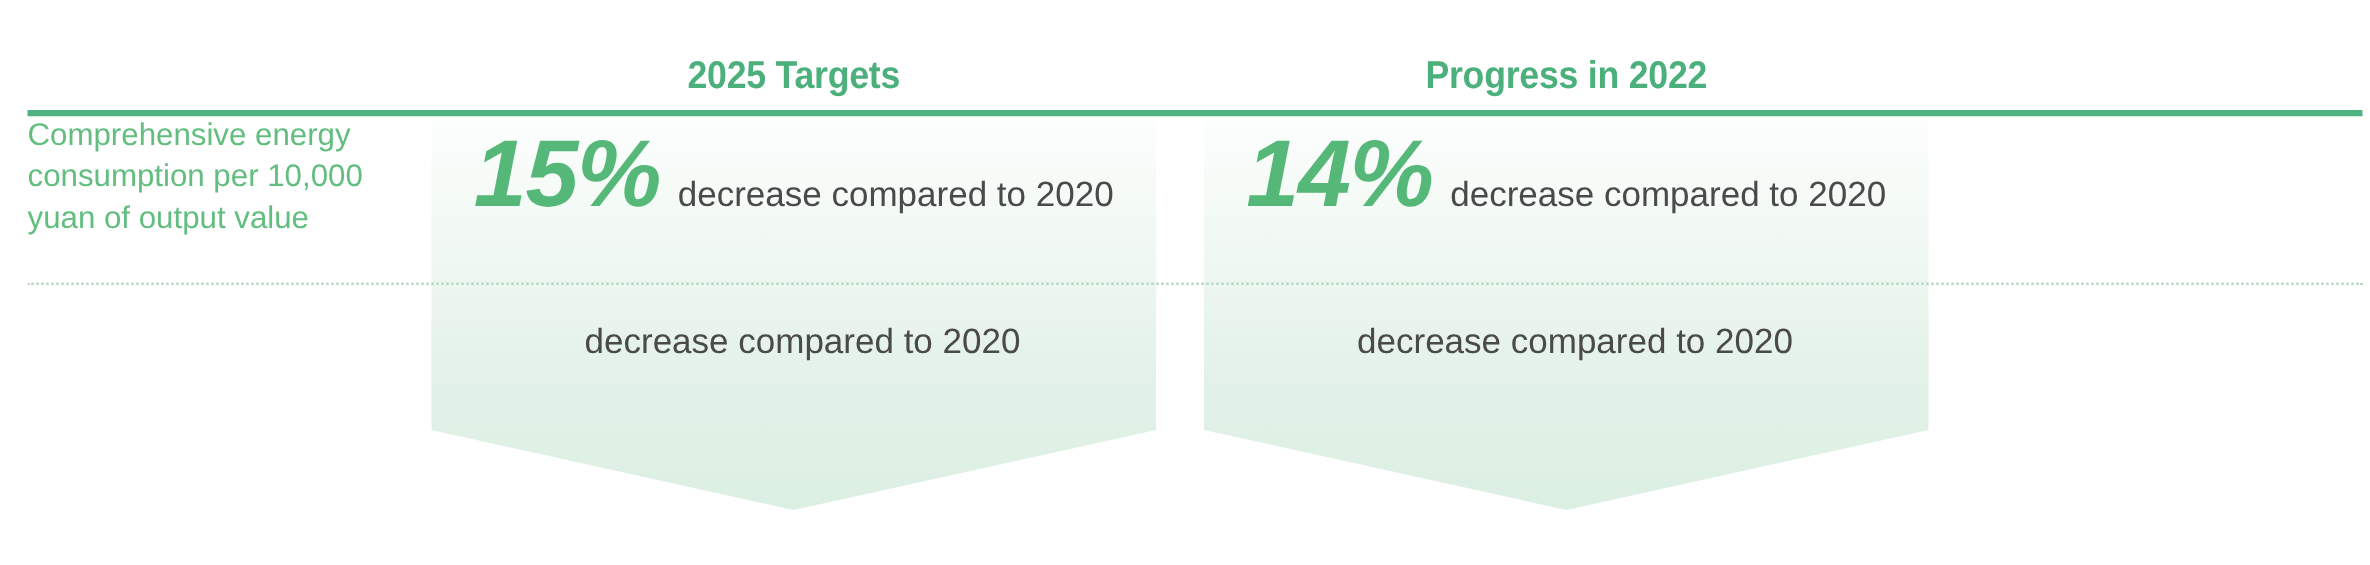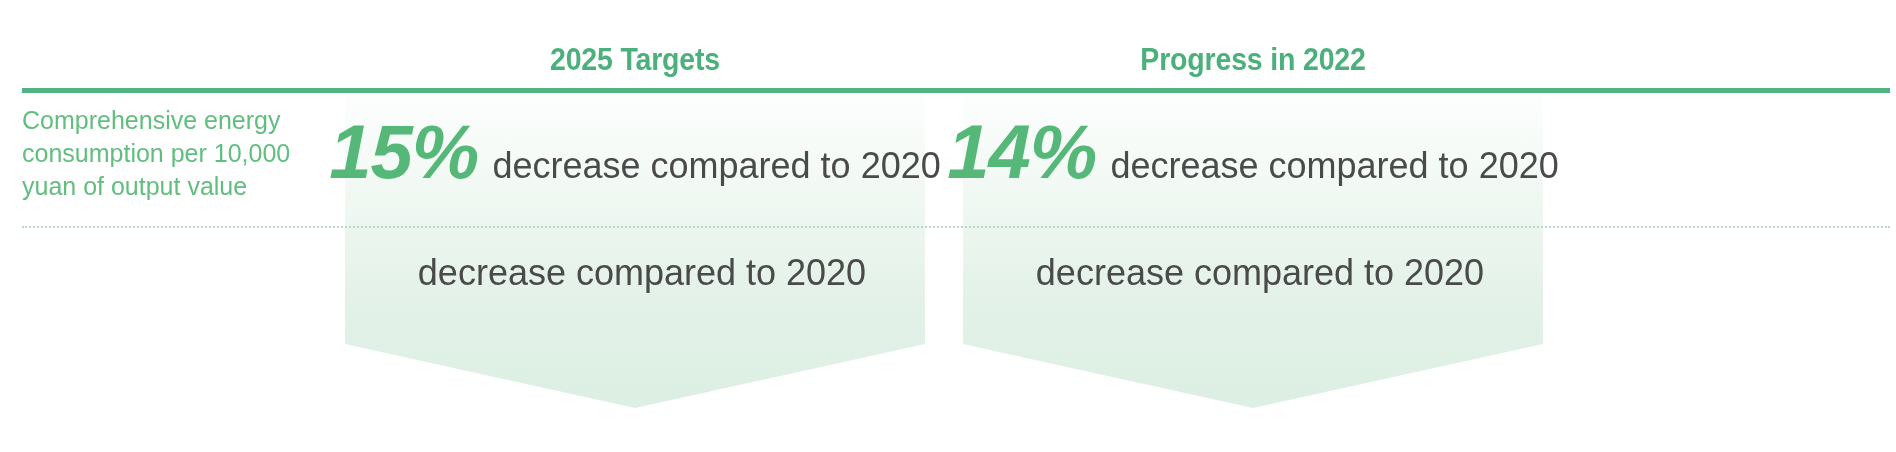--- a/index.html
+++ b/index.html
@@ -71,21 +71,21 @@
     width: 580px;
     height: 396px;
   }
 
   
   .row {
     position: absolute;
     left: 0;
     width: 1896px;
   }
-  #row-1 { top: 52px;  height: 131px; }
+  #row-1 { top: 40px;  height: 131px; }
   #row-2 { top: 196px; height: 131px; }
 
   .row-label {
     position: absolute;
     left: 22px;
     width: 310px;
     color: #62BE7F;
     font-size: 25px;
     line-height: 33px;
     font-family: "Liberation Sans", sans-serif;
@@ -93,21 +93,20 @@
   }
   #row-1 .row-label { top: 12px; }
   #row-2 .row-label { top: 12px; }
 
   .metric {
     position: absolute;
     height: 100px;
     display: flex;
     align-items: baseline;
     white-space: nowrap;
-    justify-content: center;
   }
   #row-1 .metric { top: 22px; }
   #row-2 .metric { top: 22px; }
 
   .metric-targets  { left: 345px; width: 580px; }
   .metric-progress { left: 963px; width: 580px; }
 
   .metric-inner {
     display: flex;
     align-items: baseline;
@@ -118,21 +117,21 @@
     font-family: "Liberation Sans Narrow", "Liberation Sans", sans-serif;
     font-size: 76px;
     font-weight: bold;
     font-style: italic;
     color: #55B878;
     letter-spacing: -1px;
     line-height: 76px;
   }
   .metric-caption {
     font-family: "Liberation Sans", sans-serif;
-    font-size: 36px;
+    font-size: 28px;
     color: #4A4A4A;
     margin-left: 14px;
     line-height: 30px;
   }
 
   .dotted-divider {
     position: absolute;
     left: 22px;
     top: 186px;
     width: 1868px;

